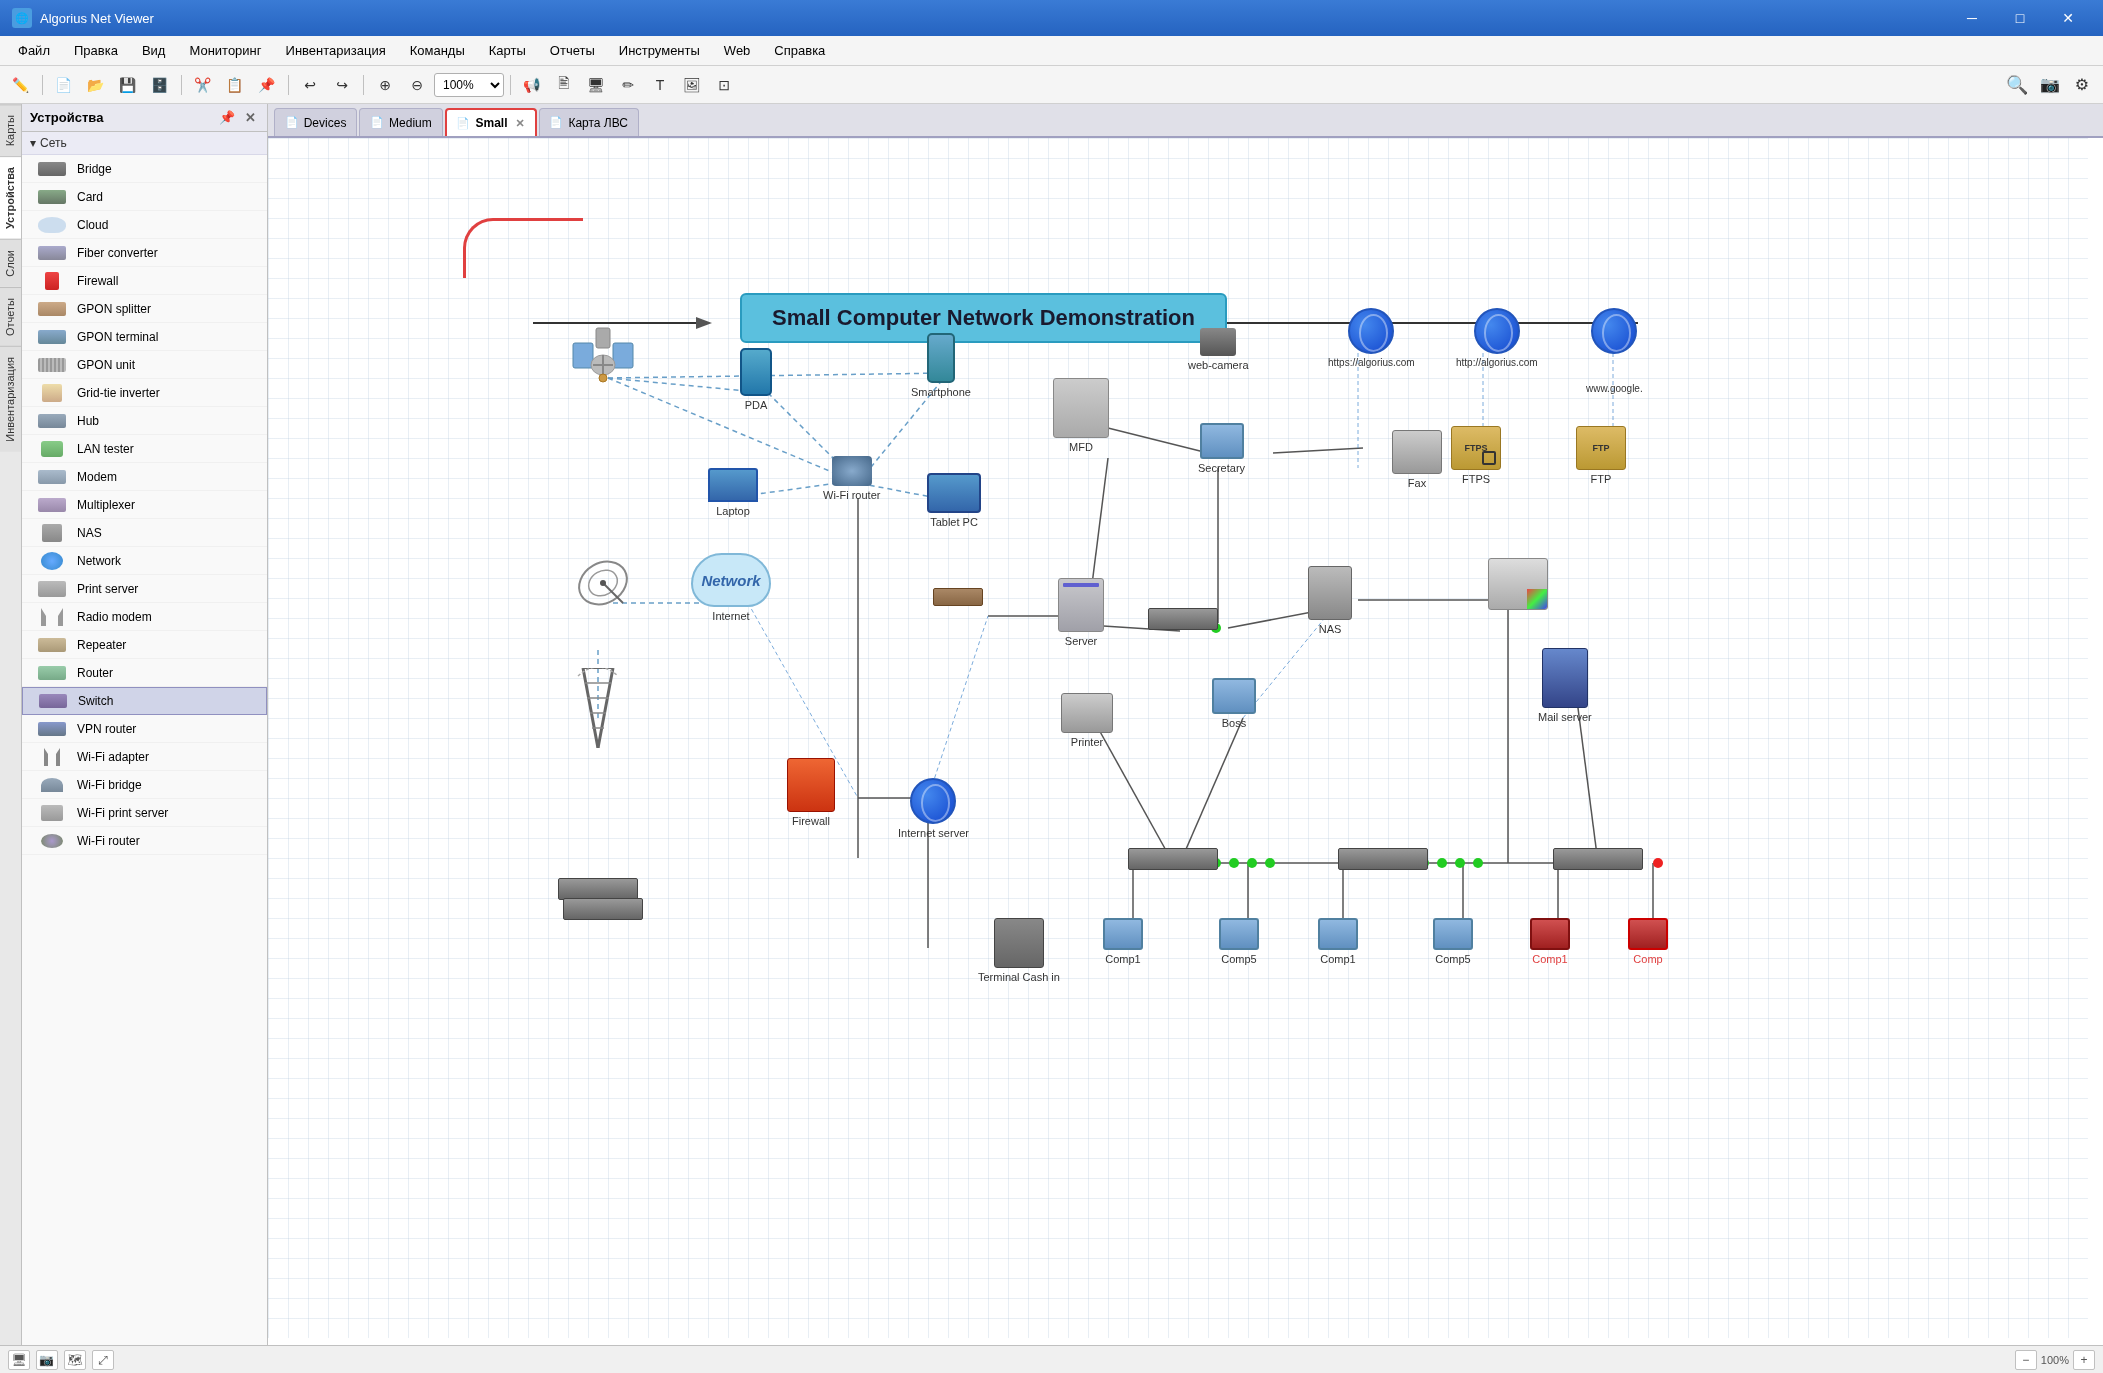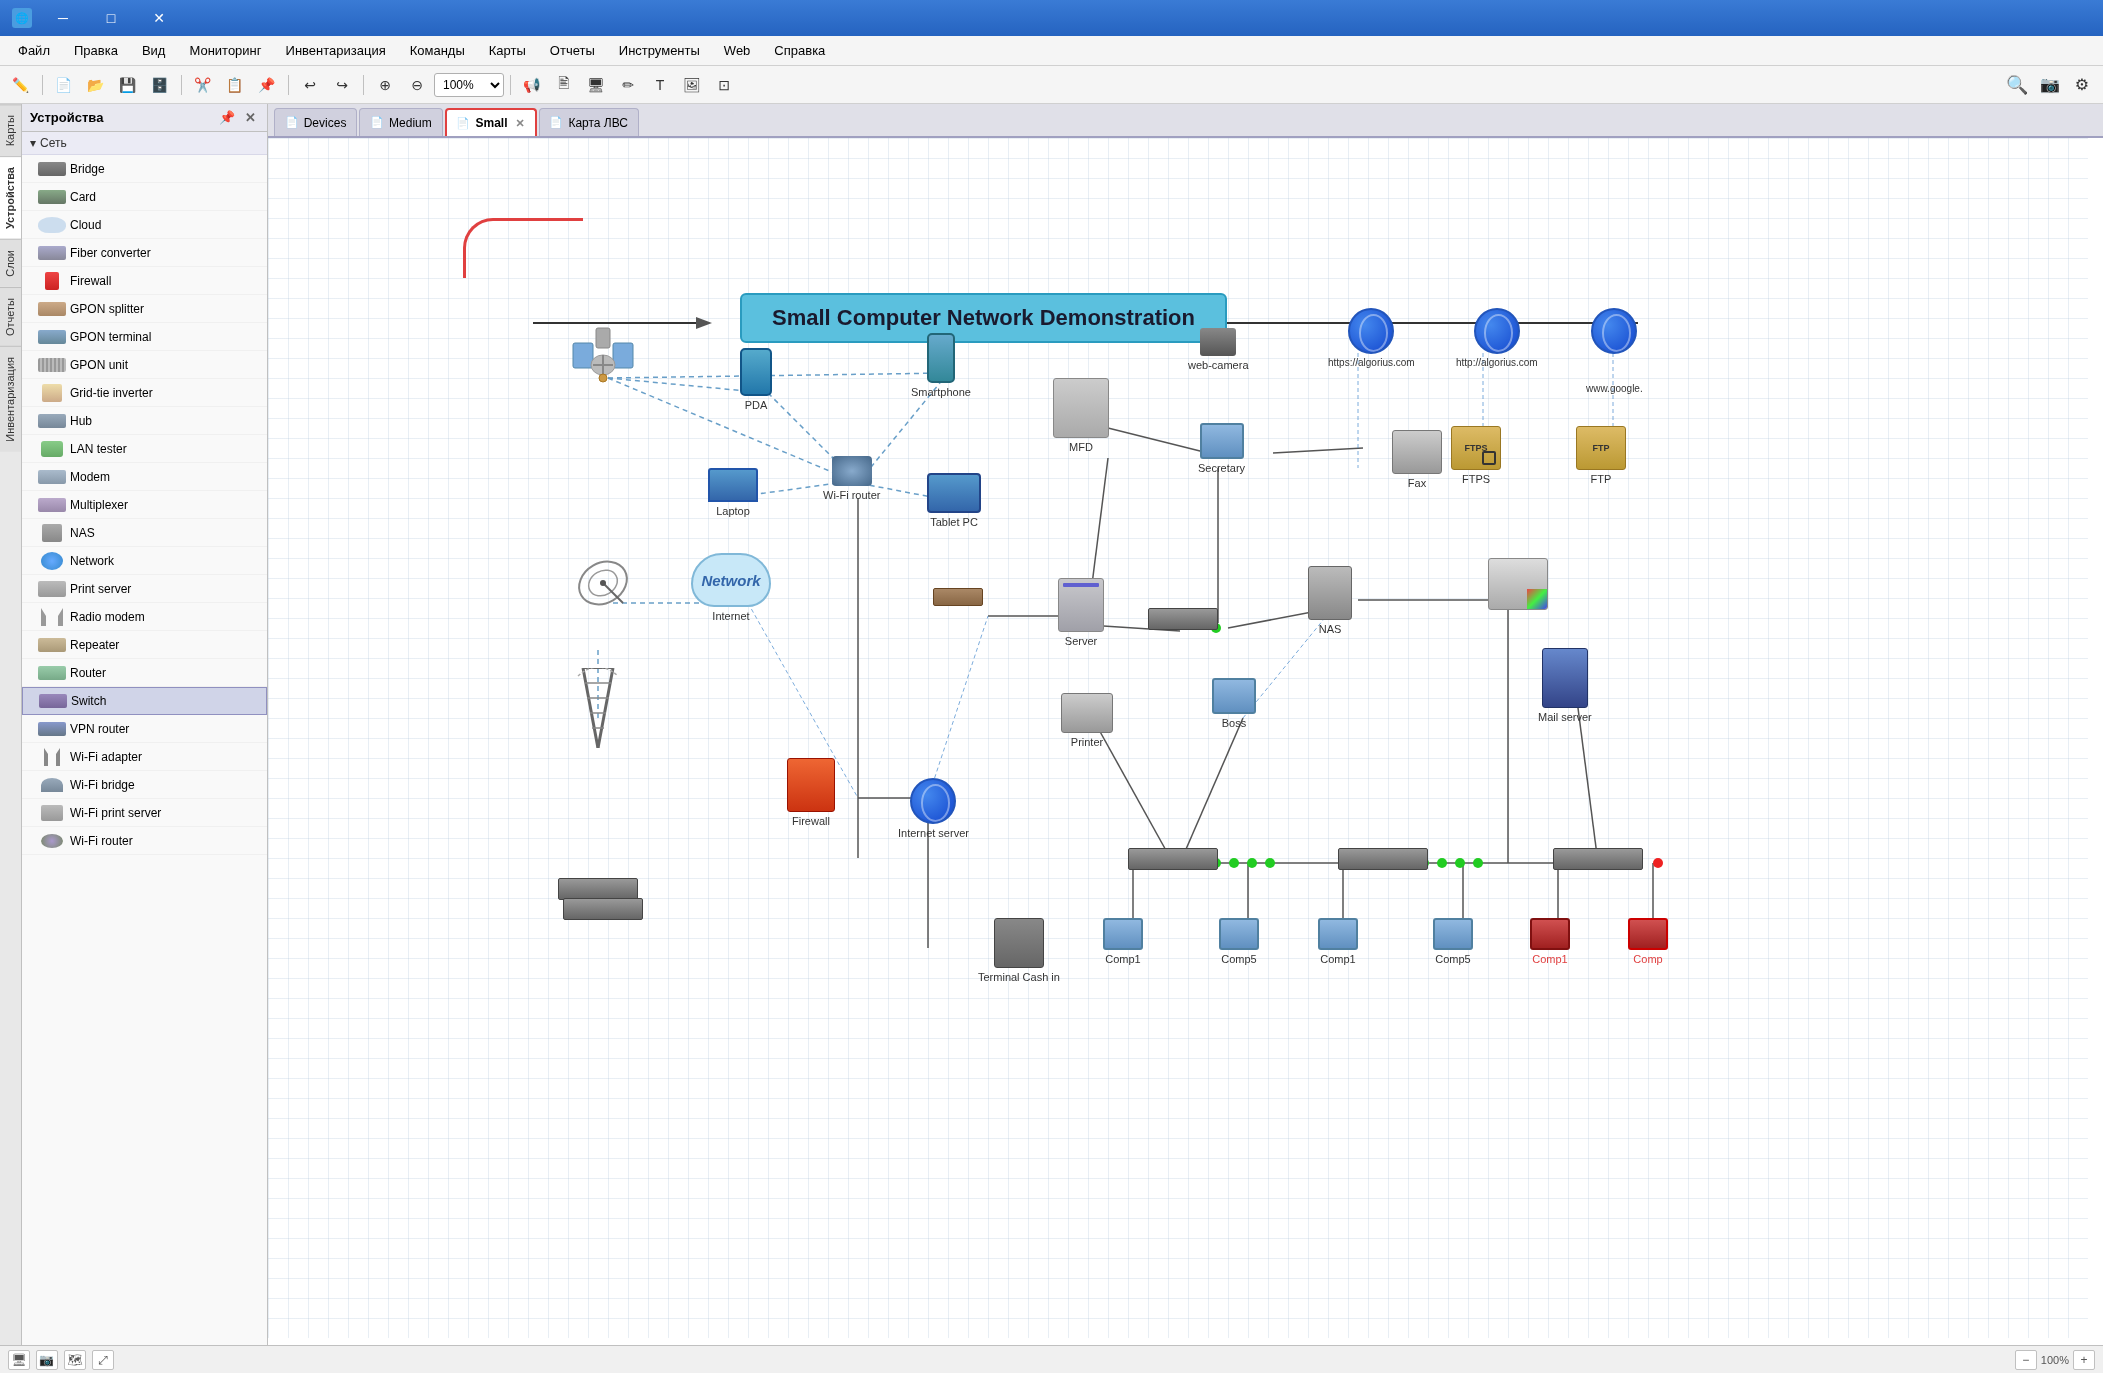--- a/index.html
+++ b/index.html
@@ -120,21 +120,21 @@
     }
     .sidebar-items {
       overflow-y: auto;
       flex: 1;
     }
     .sidebar-item {
       display: flex;
       align-items: center;
       padding: 4px 8px 4px 16px;
       cursor: pointer;
-      gap: 4px;
+      gap: 11px;
       font-size: 12px;
       border-bottom: 1px solid #f0f0f0;
       height: 28px;
     }
     .sidebar-item.selected { background: #d0d4e8; border: 1px solid #9090c0; }
     .sidebar-item-icon {
       width: 28px; height: 18px;
       display: flex; align-items: center; justify-content: center;
       flex-shrink: 0;
     }
@@ -453,20 +453,21 @@
       background: linear-gradient(180deg, #ddbb66 0%, #bb9933 100%);
       border: 1px solid #997722;
       border-radius: 3px;
     }
   </style>
 </head>
 <body>
 
 <div class="titlebar">
   <div class="titlebar-icon">🌐</div>
+  <span class="titlebar-title">Algorius Net Viewer</span>
   <div class="titlebar-controls">
     <div class="titlebar-btn">─</div>
     <div class="titlebar-btn">□</div>
     <div class="titlebar-btn close">✕</div>
   </div>
 </div>
 
 <div class="menubar">
   <div class="menu-item">Файл</div>
   <div class="menu-item">Правка</div>

